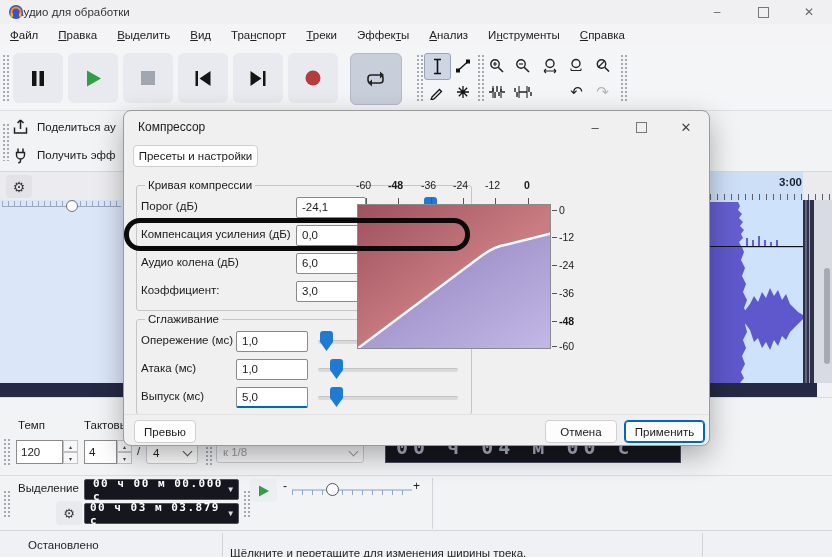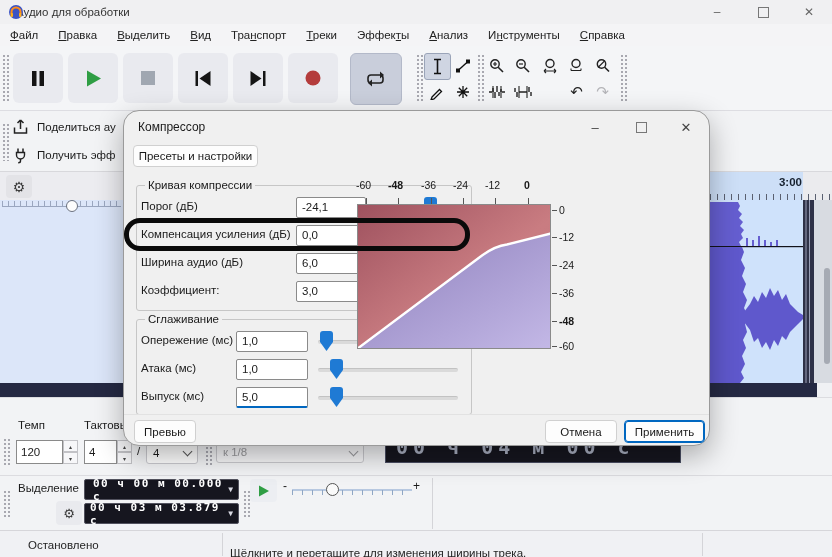--- a/index.html
+++ b/index.html
@@ -75,21 +75,21 @@
                background:repeating-linear-gradient(90deg,#8fa6c4 0 1px,transparent 1px 10px);}
   .speed-line{position:absolute;left:292px;top:13px;width:120px;height:2px;background:#b7c8e0;}
   .speed-thumb{position:absolute;left:326px;top:7px;width:13px;height:13px;border-radius:50%;
                background:#fafafa;border:1.5px solid #555;box-sizing:border-box;}
   
   .statusbar{left:0;top:530px;width:832px;height:27px;background:#f0f1f4;border-top:1px solid #d6d6da;
              color:#1f1f1f;}
   .vdiv{position:absolute;top:2px;bottom:2px;width:1px;background:#d4d4d8;}
   
   .dialog{left:123px;top:110px;width:587px;height:336px;background:#f0f0f0;border:1px solid #9a9a9a;
-          border-radius:16px;box-sizing:border-box;box-shadow:0 10px 28px rgba(0,0,0,.3);z-index:10;}
+          border-radius:8px;box-sizing:border-box;box-shadow:0 10px 28px rgba(0,0,0,.3);z-index:10;}
   .dlg-title{position:absolute;left:14px;top:9px;font-size:12px;color:#1a1a1a;}
   .dlg-ctl{position:absolute;top:5px;width:32px;height:22px;display:flex;align-items:center;justify-content:center;
            color:#444;font-size:13px;}
   .btn{position:absolute;background:#fdfdfd;border:1px solid #d0d0d0;border-radius:4px;box-sizing:border-box;
        display:flex;align-items:center;justify-content:center;font-size:11.5px;color:#1a1a1a;}
   .btn.accent{border:1px solid #0067c0;box-shadow:inset 0 0 0 1px #0067c0;}
   fieldset.grp{position:absolute;border:1px solid #c6c6c6;border-radius:3px;margin:0;padding:0;}
   fieldset.grp legend{font-size:11.5px;margin-left:8px;padding:0 3px;color:#1a1a1a;}
   .flabel{position:absolute;font-size:11.5px;color:#1a1a1a;white-space:nowrap;}
   .finput{position:absolute;width:70px;height:21px;background:#fff;border:1px solid #8a8a8a;box-sizing:border-box;
@@ -413,21 +413,21 @@
     <span class="flabel" style="left:17px;top:89px;">Порог (дБ)</span>
     <div class="finput" style="left:172px;top:86px;">-24,1</div>
     <div class="strack" style="left:251px;top:95px;width:89px;"></div>
     <div class="sthumb" style="left:300px;top:86px;"></div>
 
     <span class="flabel" style="left:17px;top:117px;">Компенсация усиления (дБ)</span>
     <div class="finput" style="left:172px;top:114px;">0,0</div>
     <div class="strack" style="left:251px;top:123px;width:89px;"></div>
     <div class="sthumb" style="left:285px;top:114px;"></div>
 
-    <span class="flabel" style="left:17px;top:145px;">Ширина аудио (дБ)</span>
+    <span class="flabel" style="left:17px;top:145px;">Аудио колена (дБ)</span>
     <div class="finput" style="left:172px;top:142px;">6,0</div>
     <div class="strack" style="left:251px;top:151px;width:89px;"></div>
     <div class="sthumb" style="left:263px;top:142px;"></div>
 
     <span class="flabel" style="left:17px;top:173px;">Коэффициент:</span>
     <div class="finput" style="left:172px;top:170px;">3,0</div>
     <div class="strack" style="left:251px;top:179px;width:89px;"></div>
     <div class="sthumb" style="left:266px;top:170px;"></div>
 
     <fieldset class="grp" style="left:12px;top:202px;width:334px;height:100px;">

